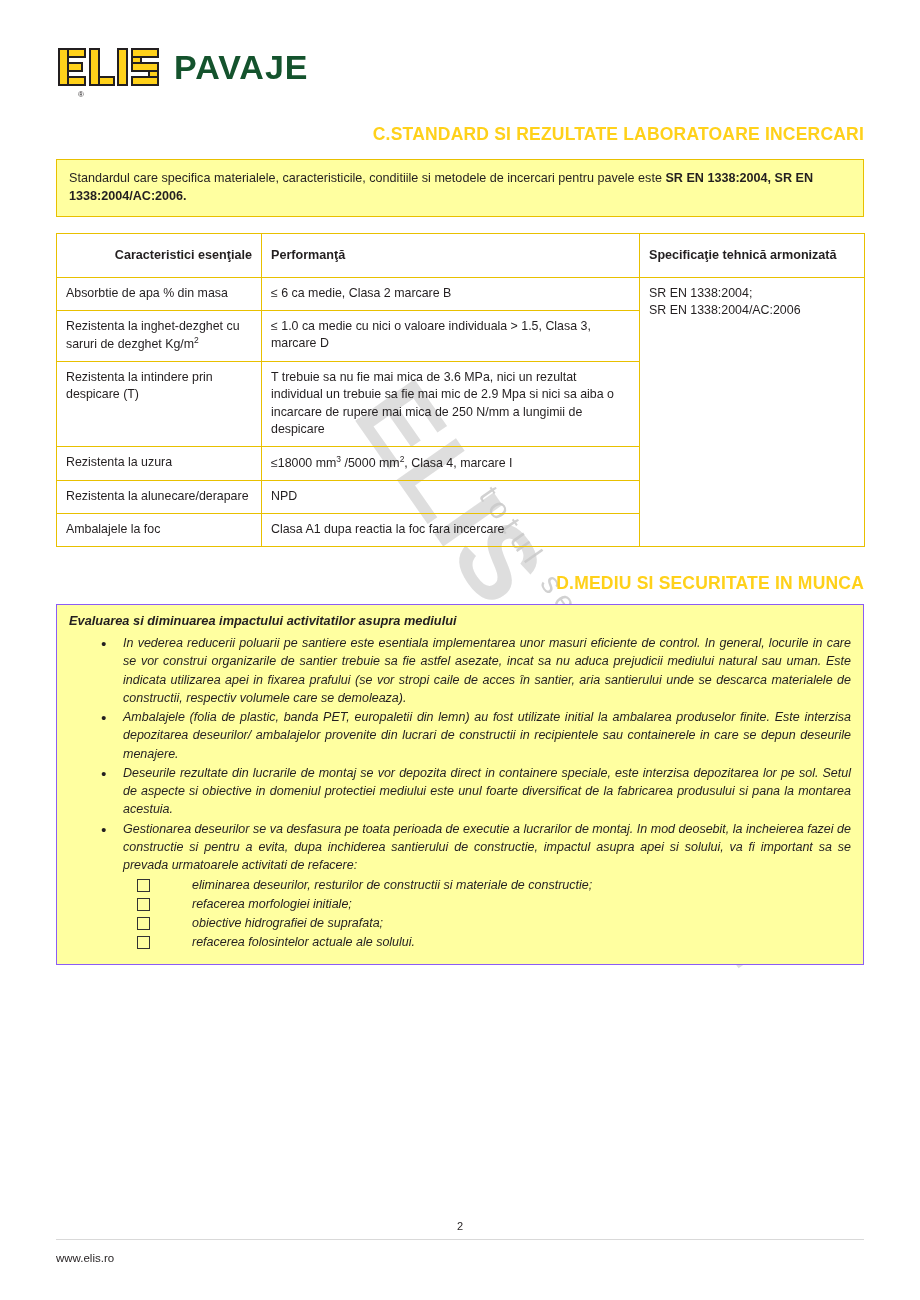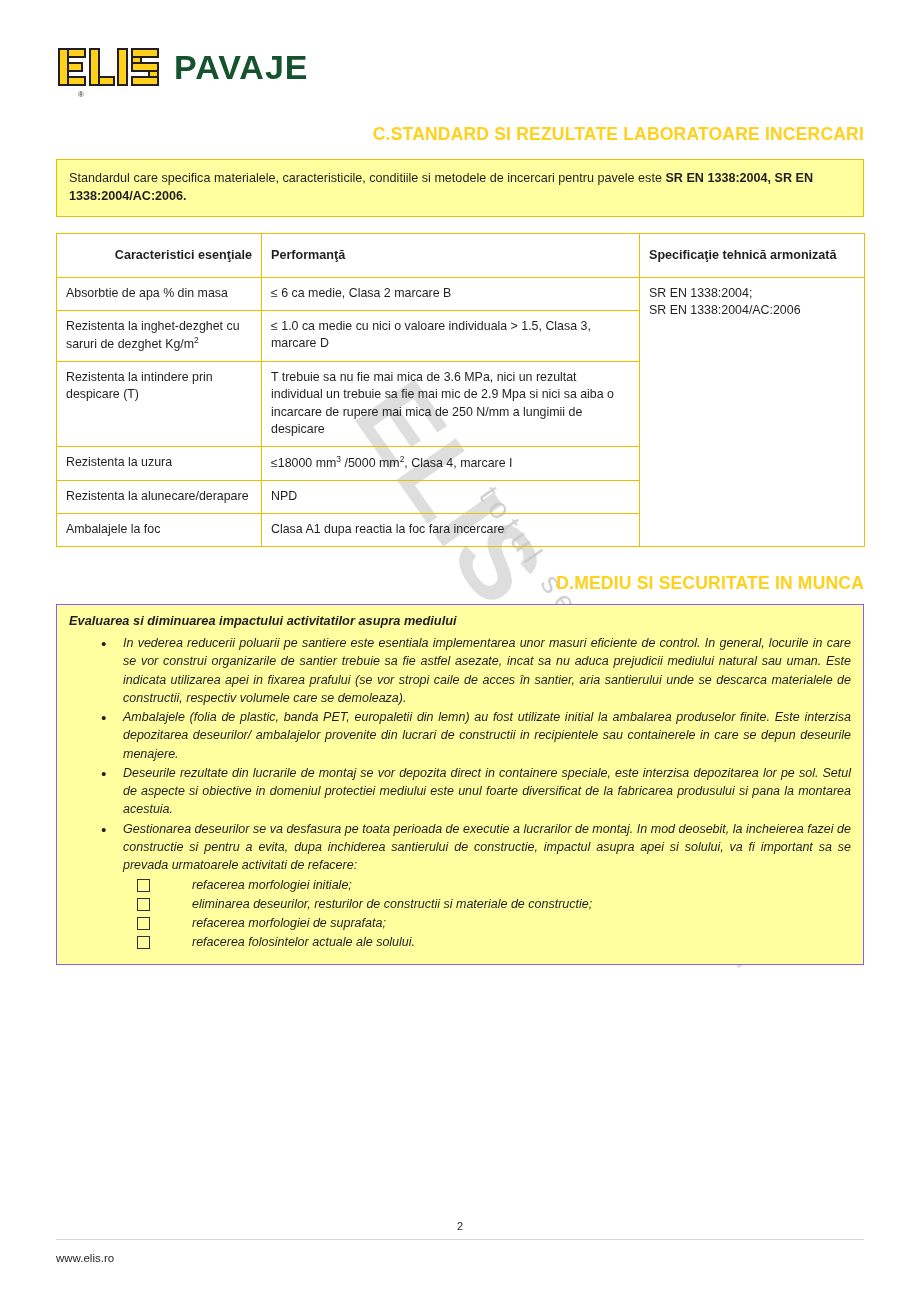--- a/index.html
+++ b/index.html
@@ -330,29 +330,29 @@
     <div class="d-box-title">Evaluarea si diminuarea impactului activitatilor asupra mediului</div>
     <ul class="bullets">
       <li>In vederea reducerii poluarii pe santiere este esentiala implementarea unor masuri eficiente de control. In general, locurile in care se vor construi organizarile de santier trebuie sa fie astfel asezate, incat sa nu aduca prejudicii mediului natural sau uman. Este indicata utilizarea apei in fixarea prafului (se vor stropi caile de acces în santier, aria santierului unde se descarca materialele de constructii, respectiv volumele care se demoleaza).</li>
       <li>Ambalajele (folia de plastic, banda PET, europaletii din lemn) au fost utilizate initial la ambalarea produselor finite. Este interzisa depozitarea deseurilor/ ambalajelor provenite din lucrari de constructii in recipientele sau containerele in care se depun deseurile menajere.</li>
       <li>Deseurile rezultate din lucrarile de montaj se vor depozita direct in containere speciale, este interzisa depozitarea lor pe sol. Setul de aspecte si obiective in domeniul protectiei mediului este unul foarte diversificat de la fabricarea produsului si pana la montarea acestuia.</li>
       <li>
         <span>Gestionarea deseurilor se va desfasura pe toata perioada de executie a lucrarilor de montaj. In mod deosebit, la incheierea fazei de constructie si pentru a evita, dupa inchiderea santierului de constructie, impactul asupra apei si solului, va fi important sa se prevada urmatoarele activitati de refacere:</span>
         <ul class="sublist">
           <li>
             <span class="chk"></span>
+            <span>eliminarea deseurilor, resturilor de constructii si materiale de constructie;</span>
+          </li>
+          <li>
+            <span class="chk"></span>
             <span>refacerea morfologiei initiale;</span>
           </li>
           <li>
             <span class="chk"></span>
-            <span>eliminarea deseurilor, resturilor de constructii si materiale de constructie;</span>
-          </li>
-          <li>
-            <span class="chk"></span>
-            <span>refacerea morfologiei de suprafata;</span>
+            <span>obiective hidrografiei de suprafata;</span>
           </li>
           <li>
             <span class="chk"></span>
             <span>refacerea folosintelor actuale ale solului.</span>
           </li>
         </ul>
       </li>
     </ul>
   </div>
 

